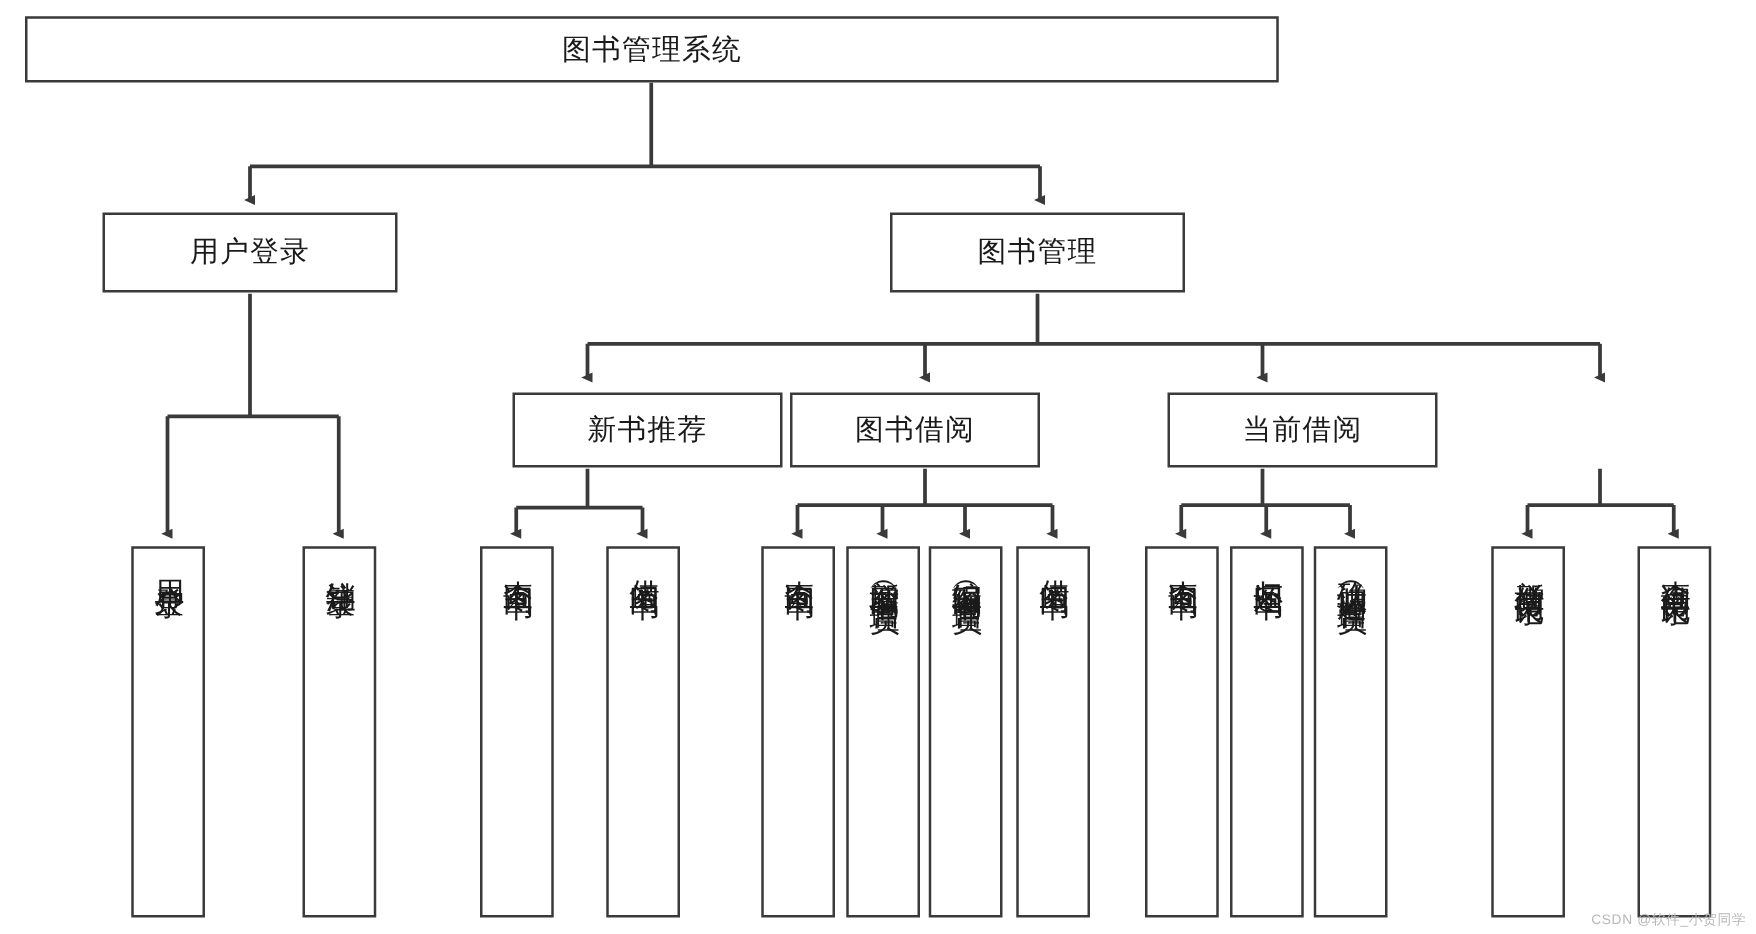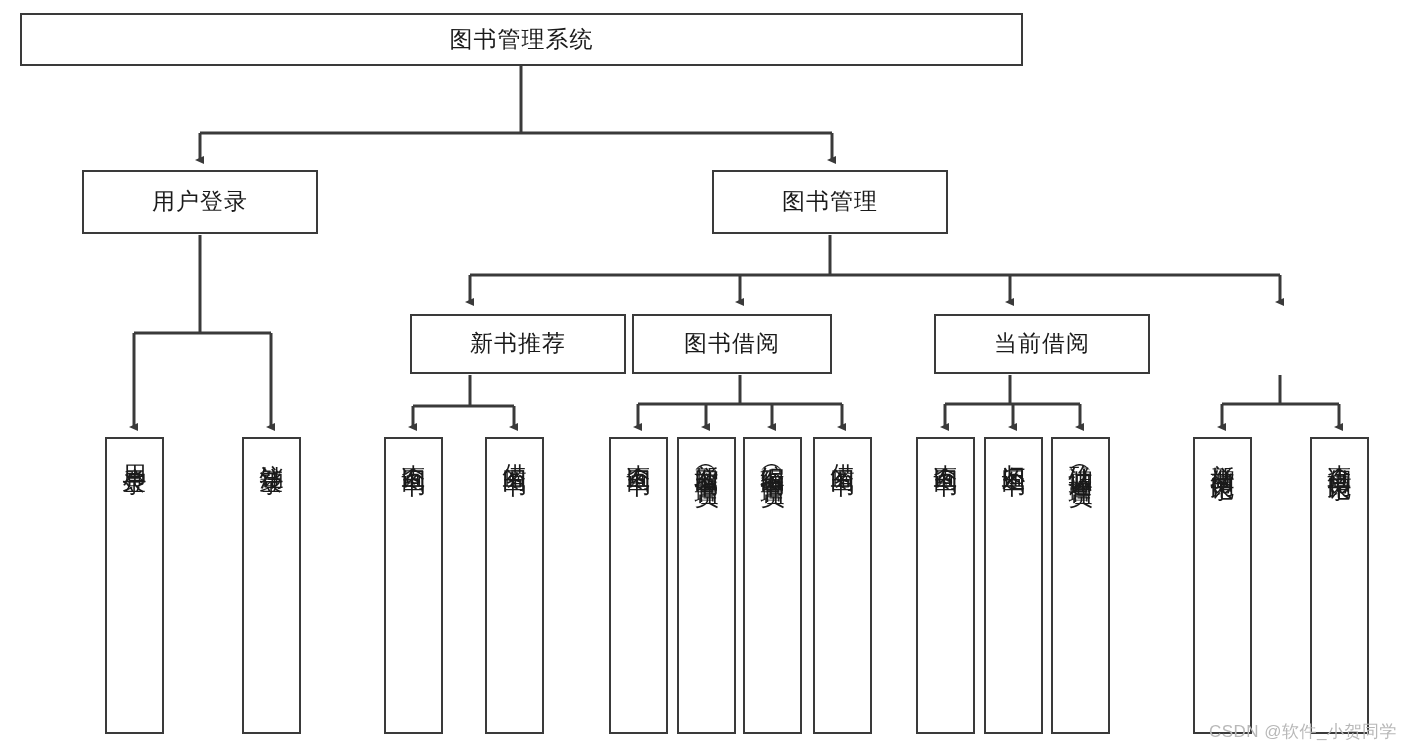--- a/index.html
+++ b/index.html
@@ -63,21 +63,21 @@
     text-orientation: upright;
     font-size: 24px;
     line-height: 1;
     letter-spacing: 3px;
     white-space: nowrap;
   }
   .watermark {
     position: absolute;
     right: 8px;
     bottom: 4px;
-    font-size: 17px;
+    font-size: 11px;
     color: #b8b8b8;
     letter-spacing: 0.5px;
     user-select: none;
     white-space: nowrap;
   }
 </style>
 </head>
 <body>
 
 <div id="canvas">

